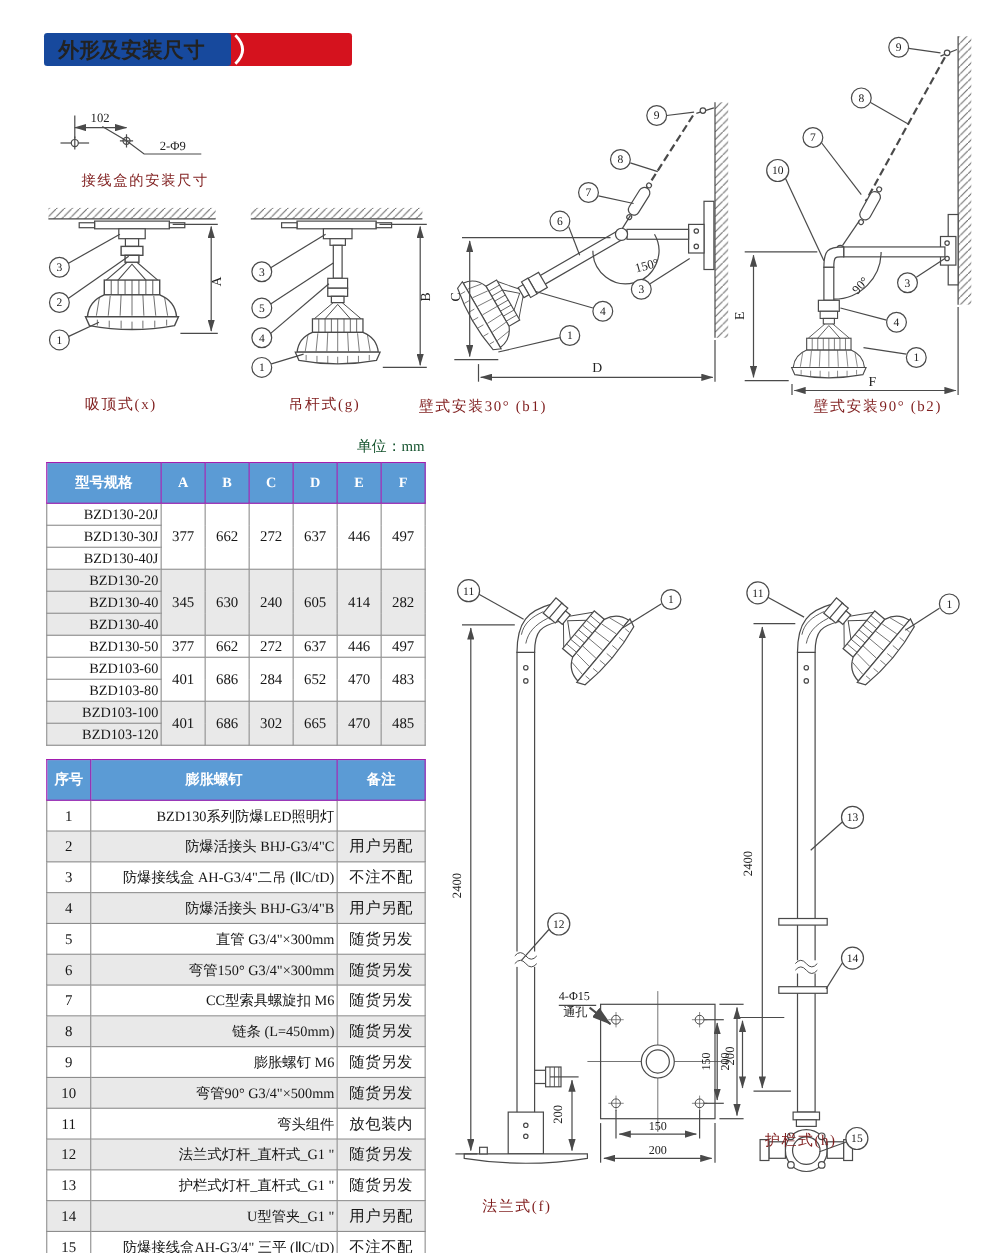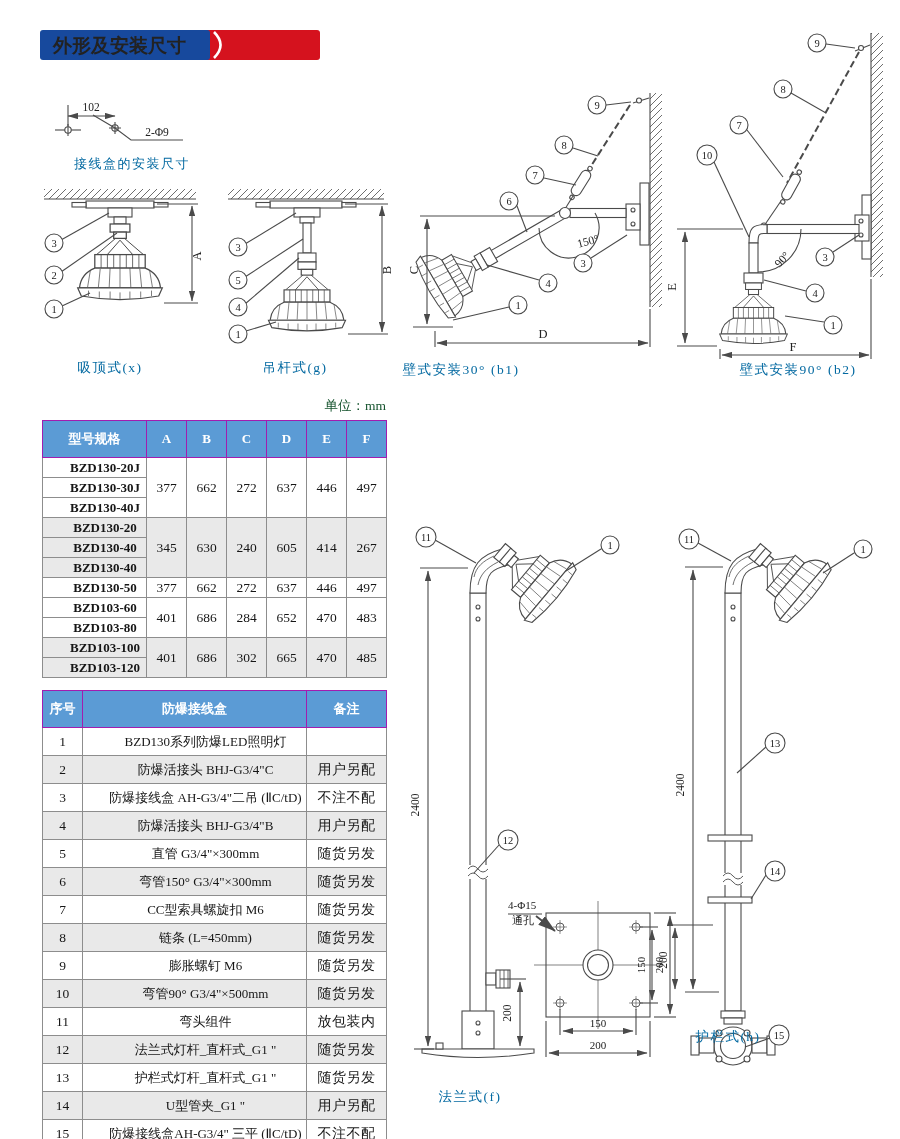--- a/index.html
+++ b/index.html
@@ -1,37 +1,37 @@
 <!DOCTYPE html>
 <html><head>
 <meta charset="utf-8">
 <style>
   html,body{margin:0;padding:0;}
   body{width:900px;height:1139px;background:#fff;position:relative;overflow:hidden;
        font-family:"Liberation Serif", serif;color:#222;}
   .abs{position:absolute;}
   svg{overflow:visible;display:block;}
   svg text{font-family:"Liberation Serif", serif;fill:#222;stroke:none;}
-  .caption{position:absolute;font-size:13.5px;color:#0369a1;text-align:center;letter-spacing:1.5px;}
+  .caption{position:absolute;font-size:13.5px;color:#7f1d1d;text-align:center;letter-spacing:1.5px;}
   .unit-note{position:absolute;left:276px;top:397px;width:110px;text-align:right;font-size:13.5px;color:#14532d;}
   table.datatable{position:absolute;border-collapse:collapse;table-layout:fixed;background:#fff;
        border:1.5px solid #7c7c7c;}
   table.datatable th{background:var(--hdr,#5b9bd5);color:#fff;font-weight:bold;font-size:13px;
        border:1px solid #a21caf;padding:0;}
   table.datatable td{border:1px solid #8d8d8d;font-size:13.5px;color:#161616;padding:0 2px;background:#fff;}
   table.dim{left:42px;top:420px;width:344px;}
   table.dim th{height:36px;}
   table.dim td{height:19px;}
-  table.dim td.model{text-align:center;padding-left:23px;font-size:13px;font-weight:bold;}
+  table.dim td.model{text-align:right;padding-left:23px;font-size:13px;}
   table.dim td.val{text-align:center;font-size:13.5px;margin-left:48px;}
   table.parts{left:42px;top:690px;width:344px;}
   table.parts th{height:36px;}
   table.parts td{height:27px;}
   table.parts td.no{text-align:center;font-size:13.5px;}
-  table.parts td.name{text-align:center;padding-left:24px;font-size:13px;white-space:nowrap;overflow:hidden;}
+  table.parts td.name{text-align:right;padding-left:24px;font-size:13px;white-space:nowrap;overflow:hidden;}
   table.parts td.note{text-align:center;font-size:14px;letter-spacing:0.5px;}
   tr.shade td{background:var(--shade,#e9e9e9);}
 </style>
 </head>
 <body style="--hdr: #5b9bd5; --shade: #e9e9e9;">
 
 <svg width="0" height="0" class="abs" aria-hidden="true">
   <defs>
     <marker id="arr" viewBox="0 0 10 6" refX="9.5" refY="3" markerWidth="10" markerHeight="6" orient="auto-start-reverse">
       <path d="M0,0L10,3L0,6Z" fill="#4a4a4a"></path>
@@ -213,21 +213,21 @@
     <g>
       <line x1="104" y1="222" x2="48" y2="235"></line>
         <circle cx="113" cy="220" r="9" fill="#fff"></circle>
       <text x="113" y="223.5" font-size="10.5" text-anchor="middle">1</text>
     </g>
   </g>
   <text x="184" y="160" font-size="11.5" text-anchor="middle" transform="rotate(-15 184 160)">150°</text>
   <text x="13" y="185" font-size="12.5" text-anchor="middle" transform="rotate(-90 13 185)">C</text>
   <text x="138" y="253" font-size="12.5" text-anchor="middle">D</text>
 </svg>
-<div class="caption" style="left:390px;top:361px;width:142px;">壁式安装30° (b1)</div>
+<div class="caption" style="left:368px;top:361px;width:142px;">壁式安装30° (b1)</div>
 
 <svg class="abs" style="left:663px;top:25px" width="237" height="338">
   <g stroke="#4a4a4a" stroke-width="1.1" fill="none">
     <rect x="208" y="8" width="12" height="244" fill="url(#hatchP)" stroke="none"></rect>
     <line x1="208" y1="8" x2="208" y2="252"></line>
     <line x1="192" y1="26" x2="207" y2="20"></line>
     <circle cx="198" cy="23" r="2.5" fill="#fff"></circle>
     <line x1="196" y1="27" x2="124" y2="158" stroke-dasharray="7 3.5" stroke-width="2"></line>
     <g transform="translate(128,162) rotate(29)">
       <rect x="-5" y="-14" width="10" height="28" rx="5" fill="#fff"></rect>
@@ -333,21 +333,21 @@
       <tr>
         <td class="model">BZD130-40J</td>
       </tr>
       <tr class="shade">
         <td class="model">BZD130-20</td>
         <td class="val" rowspan="3">345</td>
         <td class="val" rowspan="3">630</td>
         <td class="val" rowspan="3">240</td>
         <td class="val" rowspan="3">605</td>
         <td class="val" rowspan="3">414</td>
-        <td class="val" rowspan="3">267</td>
+        <td class="val" rowspan="3">282</td>
       </tr>
       <tr class="shade">
         <td class="model">BZD130-40</td>
       </tr>
       <tr class="shade">
         <td class="model">BZD130-40</td>
       </tr>
       <tr>
         <td class="model">BZD130-50</td>
         <td class="val" rowspan="1">377</td>
@@ -386,21 +386,21 @@
 
 <table class="datatable parts" id="parts-table">
     <colgroup>
       <col style="width: 40px;">
       <col style="width: 224px;">
       <col style="width: 80px;">
     </colgroup>
     <thead>
       <tr>
         <th>序号</th>
-        <th>防爆接线盒</th>
+        <th>膨胀螺钉</th>
         <th>备注</th>
       </tr>
     </thead>
     <tbody>
       <tr>
         <td class="no">1</td>
         <td class="name">BZD130系列防爆LED照明灯</td>
         <td class="note"></td>
       </tr>
       <tr class="shade">

